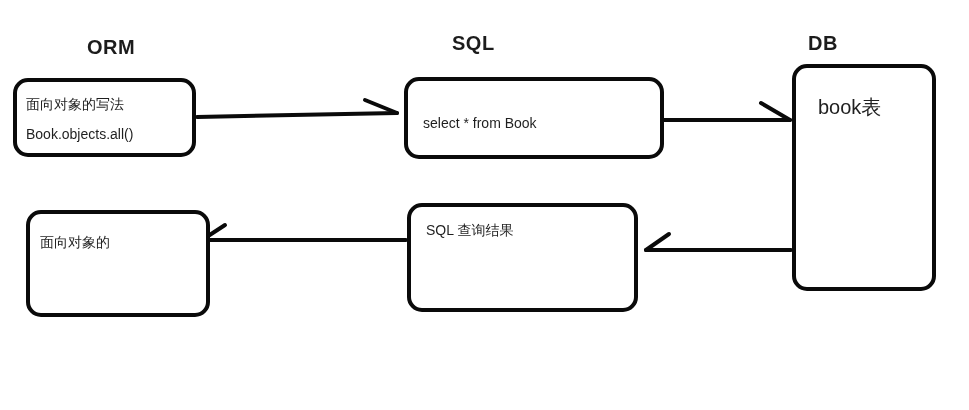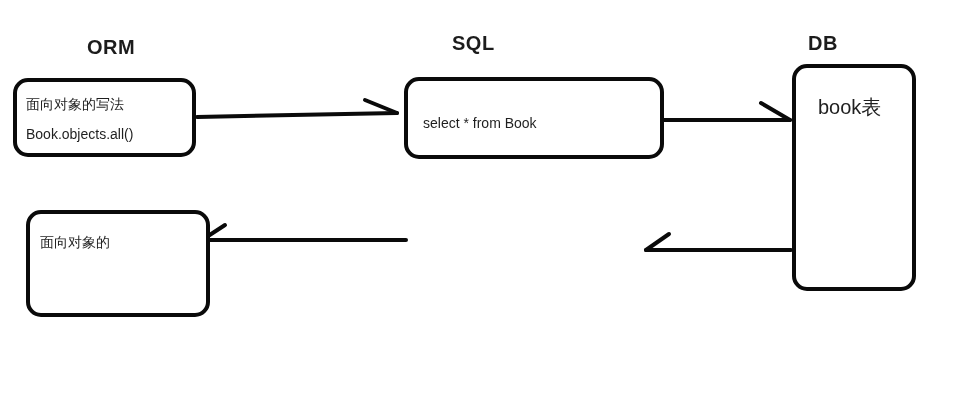--- a/index.html
+++ b/index.html
@@ -37,21 +37,21 @@
     background: #ffffff;
     color: #1f1f1f;
     font-size: 14px;
   }
   .node .line {
     display: block;
     white-space: nowrap;
   }
   .orm-box { left: 13px; top: 78px; width: 183px; height: 79px; padding: 7px 0 0 9px; line-height: 30px; }
   .sql-box { left: 404px; top: 77px; width: 260px; height: 82px; padding: 34px 0 0 15px; }
-  .db-box  { left: 792px; top: 64px; width: 124px; height: 227px; padding: 26px 0 0 22px; font-size: 20px; }
+  .db-box  { left: 792px; top: 64px; width: 144px; height: 227px; padding: 26px 0 0 22px; font-size: 20px; }
   .orm-result-box { left: 26px; top: 210px; width: 184px; height: 107px; padding: 13px 0 0 10px; line-height: 31px; }
   .sql-result-box { left: 407px; top: 203px; width: 231px; height: 109px; padding: 15px 0 0 15px; }
 </style>
 </head>
 <body>
 
 <div class="canvas">
 
   <svg class="arrow-layer" viewBox="0 0 969 410" xmlns="http://www.w3.org/2000/svg">
     <g stroke="#0a0a0a" stroke-width="4" fill="none" stroke-linecap="round">
@@ -86,14 +86,17 @@
   </div>
 
   <div class="node db-box">
     <span class="line">book表</span>
   </div>
 
   <div class="node orm-result-box">
     <span class="line">面向对象的</span>
   </div>
 
+  <div class="node sql-result-box">
+    <span class="line">SQL 查询结果</span>
+  </div>
 
 </div>
 
 </body></html>

